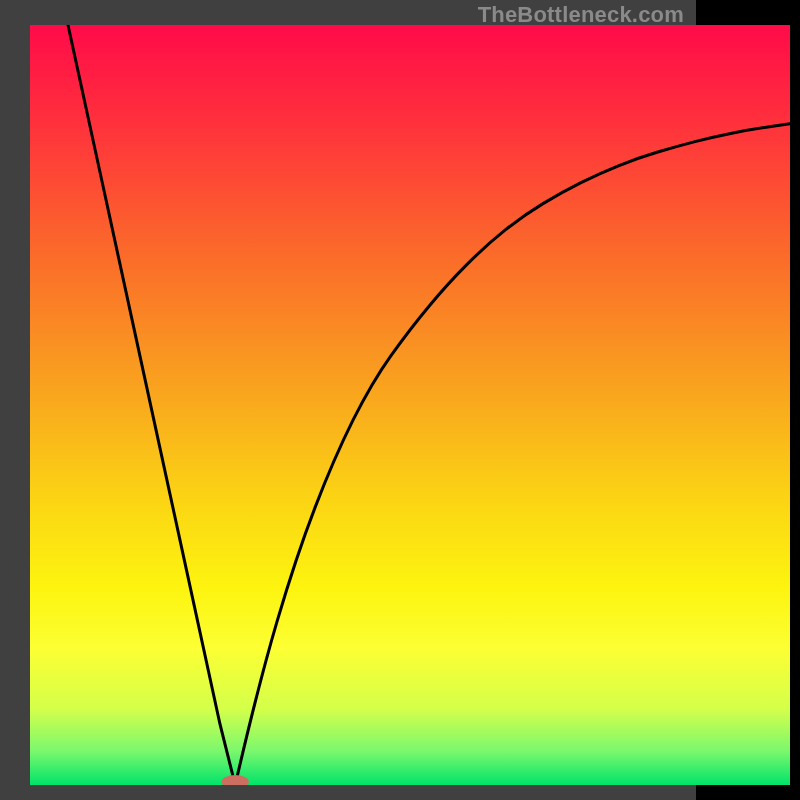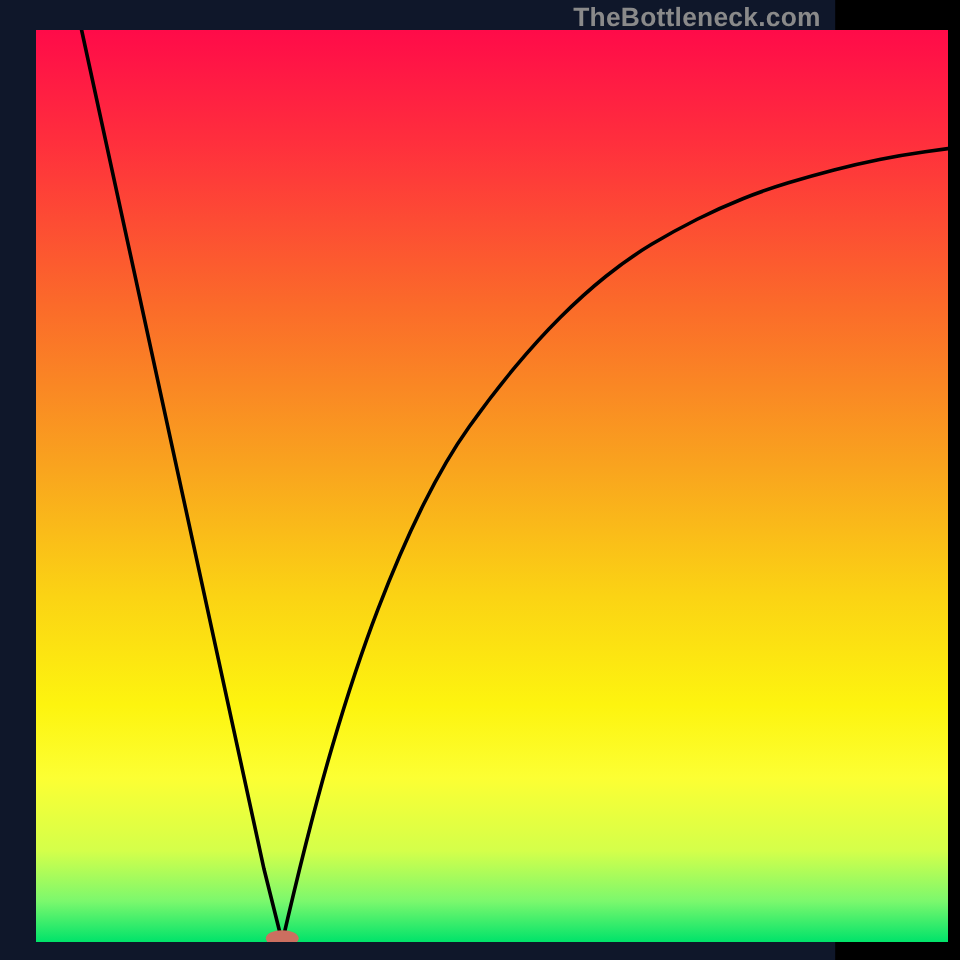--- a/index.html
+++ b/index.html
@@ -7,21 +7,21 @@
     padding: 0;
     width: 800px;
     height: 800px;
     background: #000;
     overflow: hidden;
   }
   .frame {
     position: relative;
     width: 696px;
     height: 800px;
-    background: #0f172a;
+    background: #404040;
   }
   .watermark {
     position: absolute;
     top: 2px;
     right: 12px;
     font-family: Arial, Helvetica, sans-serif;
     font-size: 22px;
     font-weight: 600;
     color: #8a8a8a;
     letter-spacing: 0.2px;

